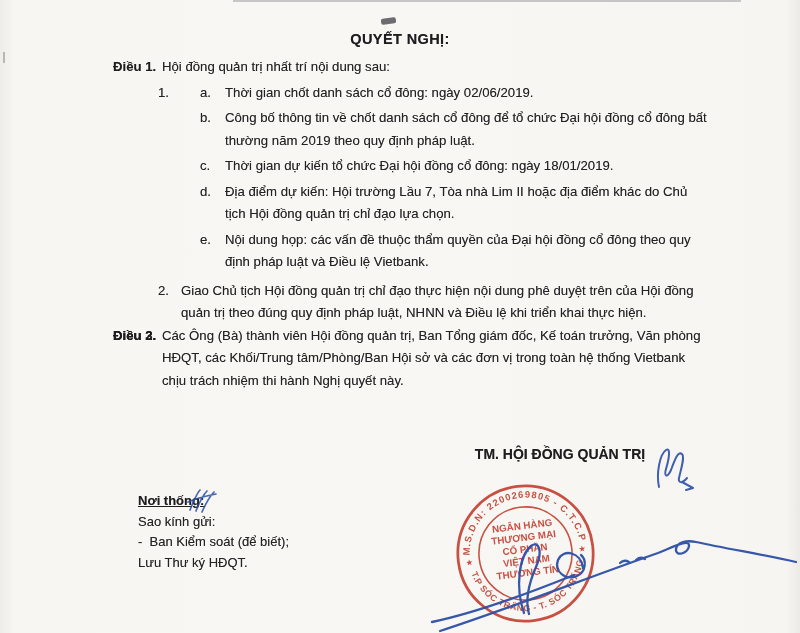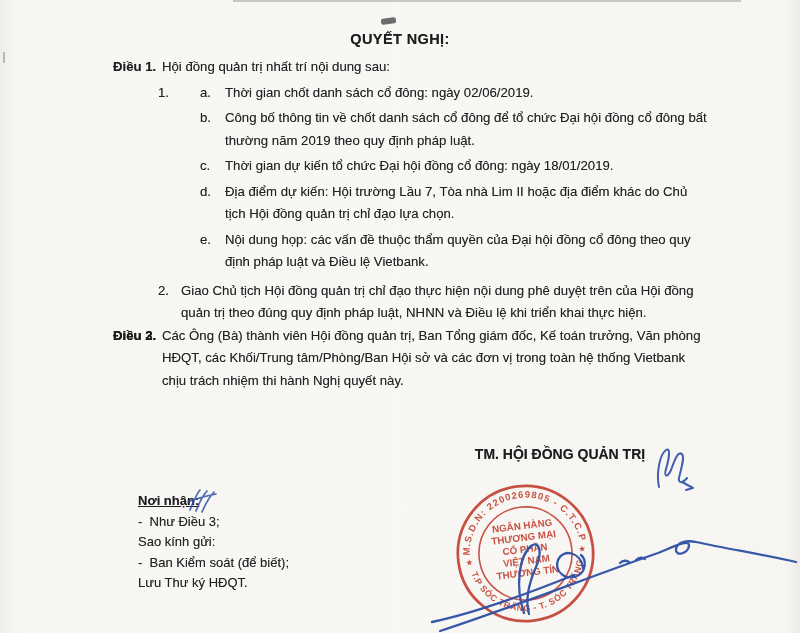--- a/index.html
+++ b/index.html
@@ -138,22 +138,21 @@
       <path d="M 153,78 C 151,62 133,58 128,70 C 124,81 135,91 147,86 C 156,82 157,70 151,65" stroke="#2d4fa6"></path>
       <path d="M 190,73 q 4,-4 9,-1 M 206,70 q 4,-4 9,-1" stroke="#2d4fa6"></path>
     </g>
   </svg>
 
   <svg class="paraph-svg" viewBox="0 0 56 56">
     <path d="M 11,46 C 8,32 12,13 18,9 C 23,6 21,18 18,28 C 16,35 19,38 23,29 C 27,18 30,10 34,13 C 37,16 33,28 31,37 C 30,42 34,43 39,37 M 34,41 L 45,47 L 38,49" fill="none" stroke-width="2" stroke-linecap="round" stroke-linejoin="round" stroke="#2d4fa6"></path>
   </svg>
 
   <div class="recipients">
-    <p class="head">Nơi nhận:</p>
-    <p>-  Như Điều 3;</p>
+    <p class="head">Nơi thống:</p>
     <p>Sao kính gửi:</p>
     <p>-  Ban Kiểm soát (để biết);</p>
     <p>Lưu Thư ký HĐQT.</p>
   </div>
 
   <svg class="ink-mark-svg" viewBox="0 0 38 26">
     <path d="M 7,22 C 11,12 15,4 17,2 M 13,23 C 17,13 21,6 24,3 M 19,24 C 23,15 27,8 31,4 M 5,14 C 13,10 23,8 33,6" fill="none" stroke-width="1.7" stroke-linecap="round" stroke="#2d4fa6"></path>
   </svg>
 
 </div>

